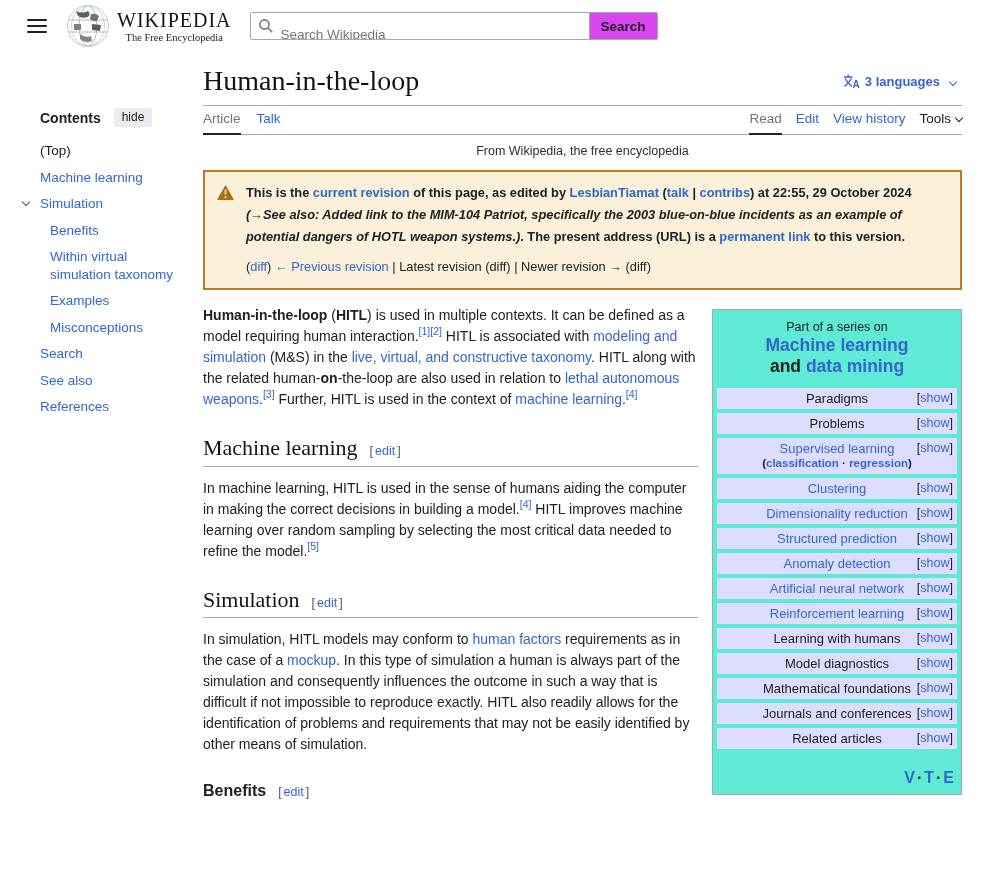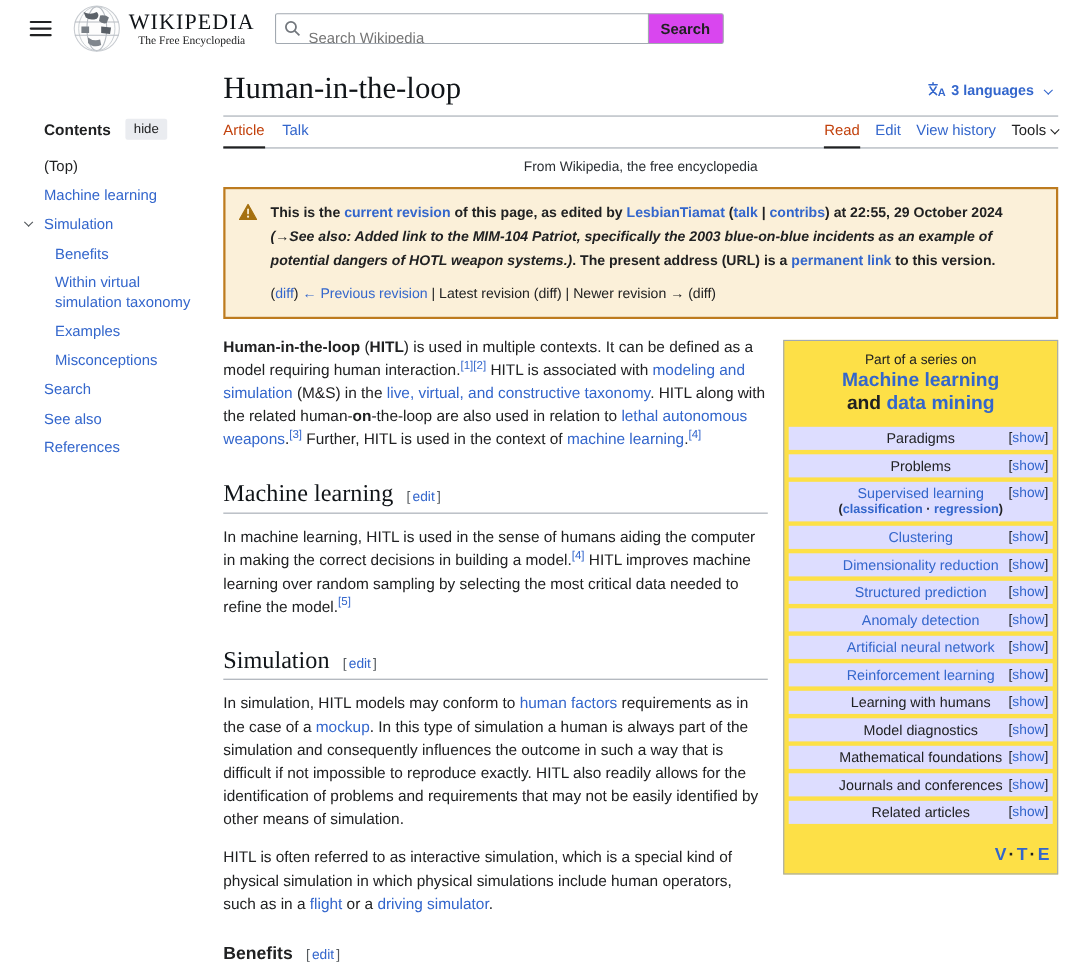--- a/index.html
+++ b/index.html
@@ -60,21 +60,21 @@
     font-size:28px; line-height:38px; color:#101418; }
   .lang-btn { position:absolute; right:0; top:11px; color:#3366cc; font-weight:bold;
     font-size:13px; display:flex; align-items:center; gap:5px; background:none; border:none;
     cursor:pointer; font-family:"Liberation Sans",sans-serif; }
 
   .tabbar { display:flex; justify-content:space-between; border-bottom:1px solid #a2a9b1;
     font-size:13.5px; }
   .tabgroup { display:flex; }
   .tab { padding:5px 0 7px; margin-right:16px; color:#3366cc; cursor:pointer; }
   .tabgroup.right .tab { margin-right:0; margin-left:14px; }
-  .tab.active { color:#c2410c; border-bottom:2px solid #202122; margin-bottom:-1px; }
+  .tab.active { color:#737373; border-bottom:2px solid #202122; margin-bottom:-1px; }
   .tab.dark { color:#202122; }
 
   .subtitle { font-size:12.5px; margin-top:9px; color:#2a2e33;text-align:center; }
 
   
   .notice { margin-top:12px; border:2px solid #bd7b1f; background:#fbf0d9;
     padding:10px 14px 11px 12px; font-size:12.8px; }
   .notice-body { position:relative; padding-left:29px; }
   .warn-icon { position:absolute; left:0; top:3px; }
   .notice-p1 { font-weight:bold; line-height:22px; margin:0; }
@@ -86,21 +86,21 @@
   h2 { font-family:"Liberation Serif","DejaVu Serif",serif; font-weight:400; font-size:22px;
     color:#101418; margin:24px 0 11px; padding-bottom:3px; border-bottom:1px solid #a2a9b1;
     overflow:hidden; line-height:1.3; }
   h3 { font-size:16px; margin:26px 0 11px; line-height:1.3; }
   .editsection { font-family:"Liberation Sans",sans-serif; font-size:12.5px; font-weight:400;
     margin-left:10px; color:#54595d; }
   .editsection .eb { color:#54595d; margin:0 2px; }
   sup.ref { font-size:10.5px; line-height:0; }
 
   
-  .infobox { float:right; width:250px; margin:4px 0 16px 14px; background:#fde047;
+  .infobox { float:right; width:250px; margin:4px 0 16px 14px; background:#5eead4;
     border:1px solid #a2a9b1; padding:4px; font-size:13px; }
   .ibx-head { text-align:center; padding:5px 0 7px; }
   .ibx-partof { font-size:12.5px; line-height:16px; }
   .ibx-title { font-size:17.5px; font-weight:bold; line-height:21px; }
   .ibx-row { position:relative; background:#ddddff; margin-top:4px; padding:2px 4px;
     text-align:center; }
   .ibx-row-title { font-weight:normal; font-size:13px; line-height:15px; padding:1px 0; }
   .ibx-row-title .plain { color:#202122; }
   .ibx-show { position:absolute; right:4px; top:3px; font-size:12.5px; line-height:15px; }
   .ibx-sub { font-size:11.5px; line-height:13px; font-weight:bold; padding-bottom:2px; }
@@ -284,20 +284,19 @@
 
     <h2>
       <span>Machine learning</span><span class="editsection"><span class="eb">[</span><a>edit</a><span class="eb">]</span></span>
     </h2>
     <p>In machine learning, HITL is used in the sense of humans aiding the computer in making the correct decisions in building a model.<sup class="ref"><a class="lk">[4]</a></sup> HITL improves machine learning over random sampling by selecting the most critical data needed to refine the model.<sup class="ref"><a class="lk">[5]</a></sup></p>
 
     <h2>
       <span>Simulation</span><span class="editsection"><span class="eb">[</span><a>edit</a><span class="eb">]</span></span>
     </h2>
     <p>In simulation, HITL models may conform to <a class="lk">human factors</a> requirements as in the case of a <a class="lk">mockup</a>. In this type of simulation a human is always part of the simulation and consequently influences the outcome in such a way that is difficult if not impossible to reproduce exactly. HITL also readily allows for the identification of problems and requirements that may not be easily identified by other means of simulation.</p>
-    <p>HITL is often referred to as interactive simulation, which is a special kind of physical simulation in which physical simulations include human operators, such as in a <a class="lk">flight</a> or a <a class="lk">driving simulator</a>.</p>
 
     <h3>
       <span>Benefits</span><span class="editsection"><span class="eb">[</span><a>edit</a><span class="eb">]</span></span>
     </h3>
 
   </div>
 </div>
 
 </body></html>

